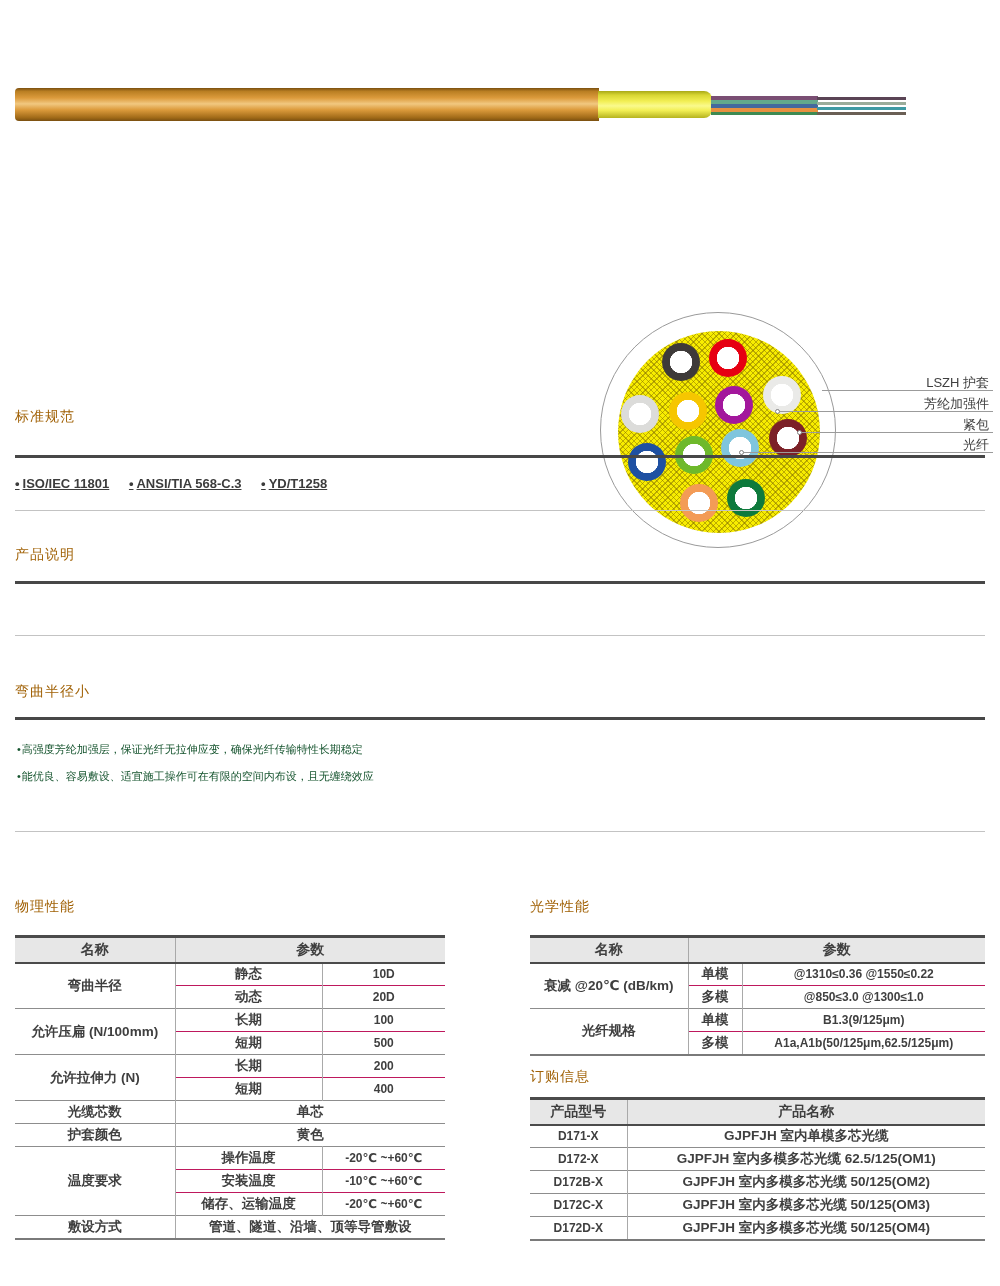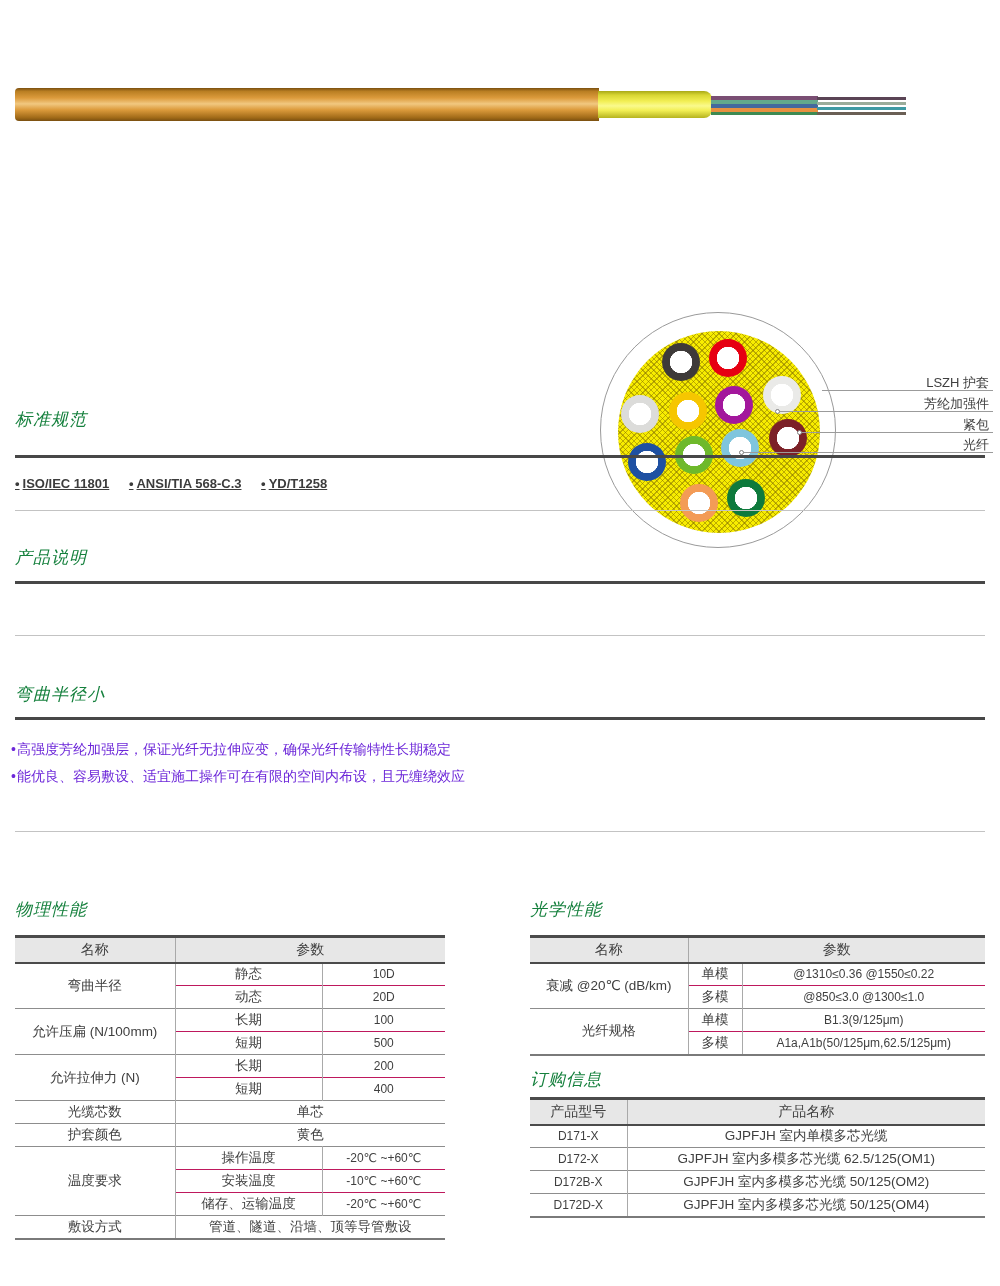--- a/index.html
+++ b/index.html
@@ -24,35 +24,35 @@
     background-color:#f8ed00;
     background-image:repeating-linear-gradient(45deg,rgba(130,110,0,.5) 0 1px,transparent 1px 4px),
                      repeating-linear-gradient(-45deg,rgba(130,110,0,.5) 0 1px,transparent 1px 4px);}
   .fiber{position:absolute;width:38px;height:38px;border-radius:50%;
          background:radial-gradient(circle,#fff 0 11px,var(--c,#888) 11.5px 100%);}
   .leader{position:absolute;height:1px;background:#9b9b9b;}
   .leader-dot{position:absolute;width:5px;height:5px;border-radius:50%;border:1px solid #808080;background:#fff;box-sizing:border-box;}
   .xs-label{position:absolute;right:11px;font-size:13px;color:#3f3f3f;white-space:nowrap;}
 
   
-  .h1{position:absolute;font-size:17px;color:#15803d;letter-spacing:1px;white-space:nowrap;font-style:italic;}
+  .h1{position:absolute;font-size:14px;color:#a16207;letter-spacing:1px;white-space:nowrap;}
   .rule-thick{position:absolute;left:15px;width:970px;height:3px;background:#474747;}
   .rule-thin{position:absolute;left:15px;width:970px;height:1px;background:#c3c3c3;}
   .std-items{position:absolute;left:15px;top:476px;font-size:13px;font-weight:600;color:#3c3c3c;}
   .std-items span{margin-right:16px;text-decoration:underline;}
   .std-items span::before{content:"•";margin-right:3px;}
   .desc{position:absolute;left:15px;top:600px;width:960px;font-size:14px;color:#3c3c3c;}
   .desc::before{content:"•";margin-right:1px;}
-  .features{position:absolute;left:11px;top:736px;width:960px;font-size:14px;color:#6d28d9;line-height:26.6px;}
+  .features{position:absolute;left:17px;top:736px;width:960px;font-size:11px;color:#14532d;line-height:26.6px;}
   .features div::before{content:"•";margin-right:1px;}
 
   
   table.spec{position:absolute;border-collapse:collapse;table-layout:fixed;color:#3f3f3f;
              border-top:3px solid #4b4b4b;border-bottom:2px solid #7a7a7a;}
-  table.spec th,table.spec td{padding:0 2px;text-align:center;vertical-align:middle;font-weight:400;overflow:hidden;white-space:nowrap;}
+  table.spec th,table.spec td{padding:0 2px;text-align:center;vertical-align:middle;font-weight:700;overflow:hidden;white-space:nowrap;}
   table.spec tr.hd{height:26px;}
   table.spec tr.hd th{background:#e7e7e7;border-bottom:2px solid #4b4b4b;font-size:14px;}
   table.spec tbody tr{height:23px;}
   .vline{border-right:1px solid #a9a9a9;}
   tr.grp td{border-top:1px solid #8d8d8d;}
   tr.sub td{border-top:1px solid #be185d;}
   td.name,td.lbl{font-size:13.5px;}
   td.val{font-size:12px;}
 </style>
 </head>
@@ -246,19 +246,23 @@
         </tr>
     <tr class="grp">
           <td class="val vline">D172-X</td>
           <td class="lbl">GJPFJH 室内多模多芯光缆 62.5/125(OM1)</td>
         </tr>
     <tr class="grp">
           <td class="val vline">D172B-X</td>
           <td class="lbl">GJPFJH 室内多模多芯光缆 50/125(OM2)</td>
         </tr>
     <tr class="grp">
+          <td class="val vline">D172C-X</td>
+          <td class="lbl">GJPFJH 室内多模多芯光缆 50/125(OM3)</td>
+        </tr>
+    <tr class="grp">
           <td class="val vline">D172D-X</td>
           <td class="lbl">GJPFJH 室内多模多芯光缆 50/125(OM4)</td>
         </tr>
     </tbody>
   </table>
 
 </div>
 
 </body></html>

